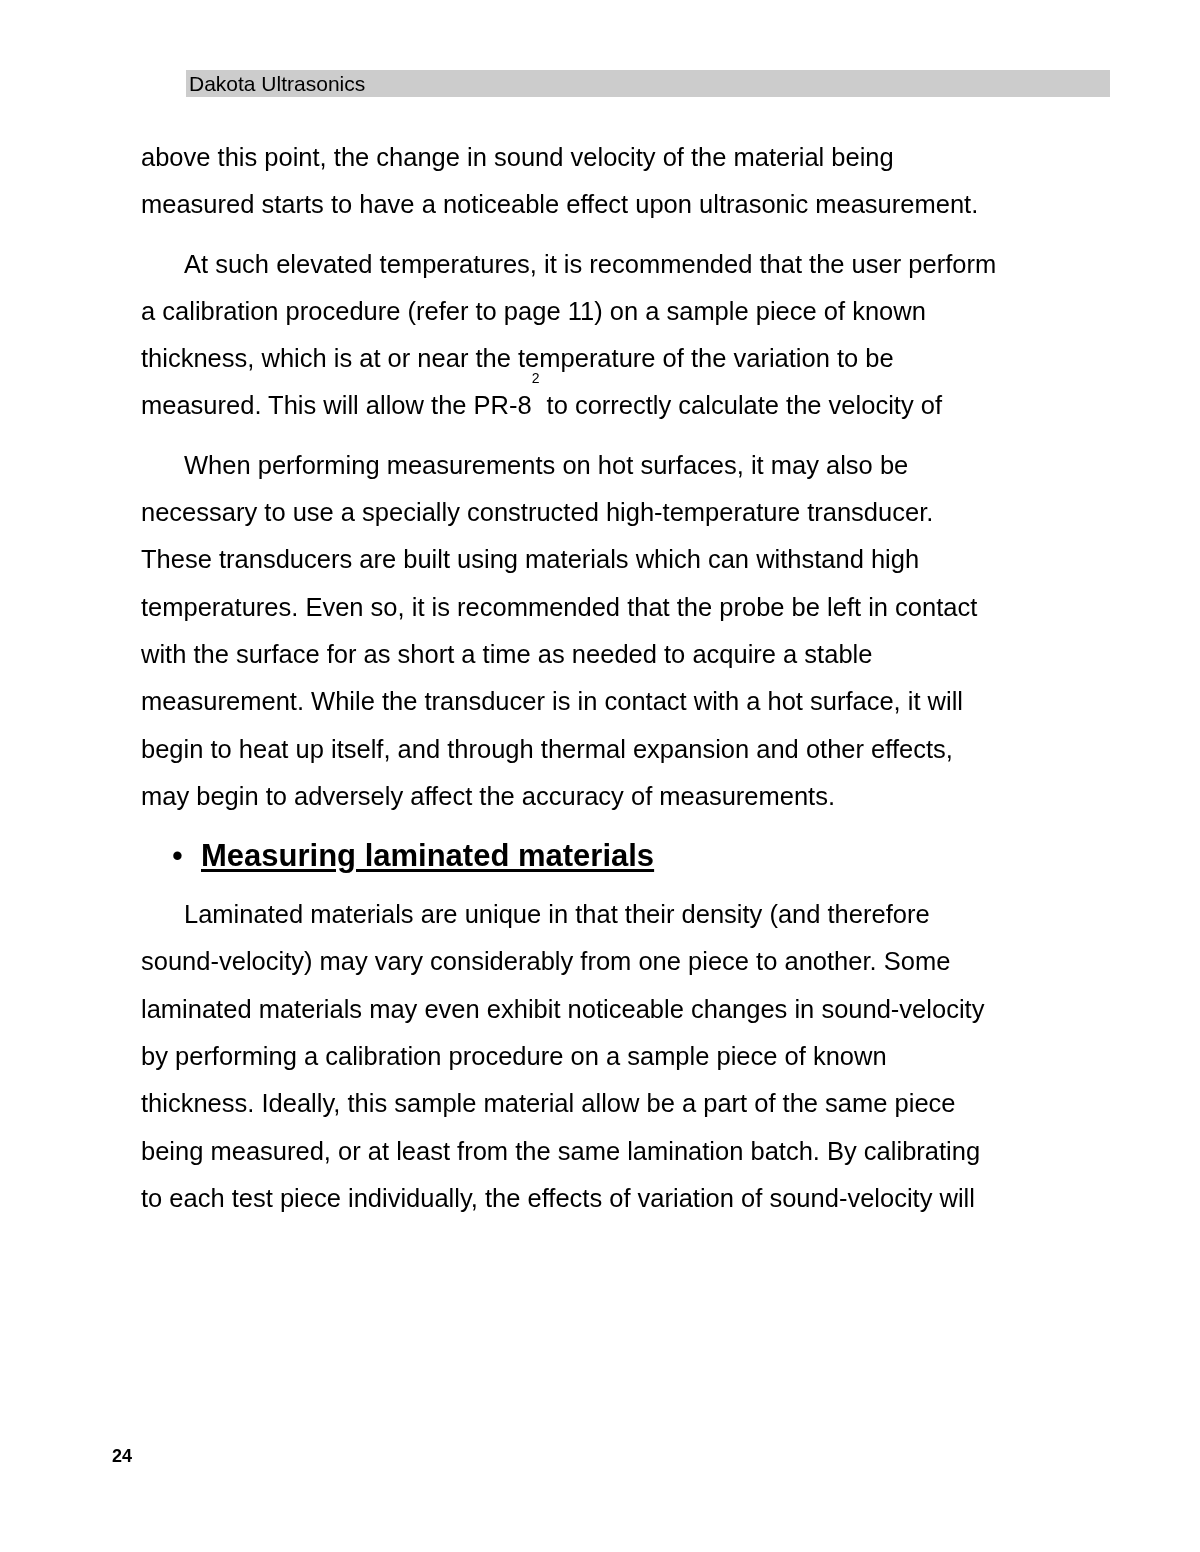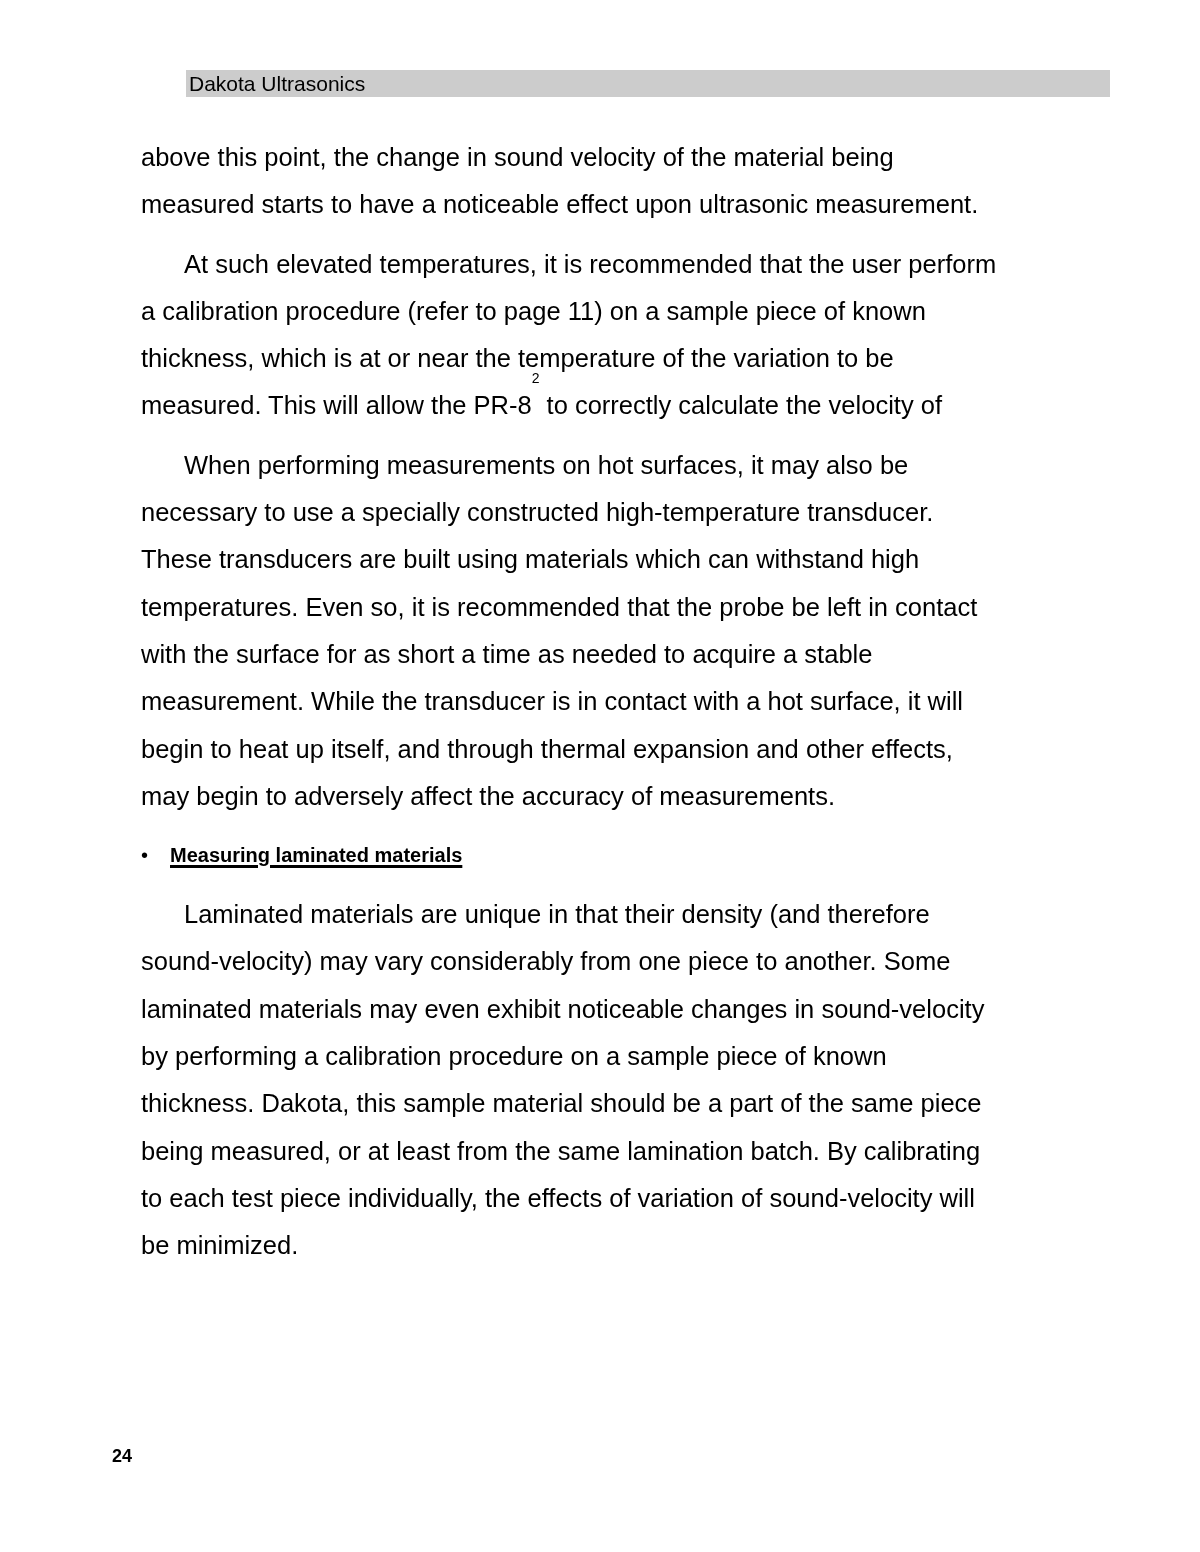--- a/index.html
+++ b/index.html
@@ -49,27 +49,28 @@
     .bold { font-weight: normal; }
     sup {
       font-size: 14px;
       vertical-align: top;
       position: relative;
       top: -4px;
       line-height: 0;
     }
     .heading {
       position: relative;
-      font-size: 20px;
+      font-size: 31px;
       font-weight: bold;
       line-height: 47px;
       height: 47px;
       margin-top: 12px;
       margin-bottom: 12px;
       white-space: nowrap;
+      margin-left: 31px;
     }
     .bullet {
       display: inline-block;
       width: 29px;
       font-weight: normal;
     }
     .heading-text {
       text-decoration: underline;
       text-decoration-thickness: 3px;
       text-underline-offset: 3px;
@@ -121,21 +122,20 @@
 
   <div class="heading">
     <span class="bullet">•</span><span class="heading-text">Measuring laminated materials</span>
   </div>
 
   <div>
     <div class="line indent">Laminated materials are unique in that their density (and therefore</div>
     <div class="line">sound-velocity) may vary considerably from one piece to another.  Some</div>
     <div class="line">laminated materials may even exhibit noticeable changes in sound-velocity</div>
     <div class="line">by performing a calibration procedure on a sample piece of known</div>
-    <div class="line">thickness.  Dakota, this sample material should be a part of the same piece</div>
+    <div class="line">thickness.  Ideally, this sample material allow be a part of the same piece</div>
     <div class="line">being measured, or at least from the same lamination batch.  By calibrating</div>
     <div class="line">to each test piece individually, the effects of variation of sound-velocity will</div>
-    <div class="line">be minimized.</div>
   </div>
 
 </div>
 
 <div class="page-number">24</div>
 
 </body></html>

